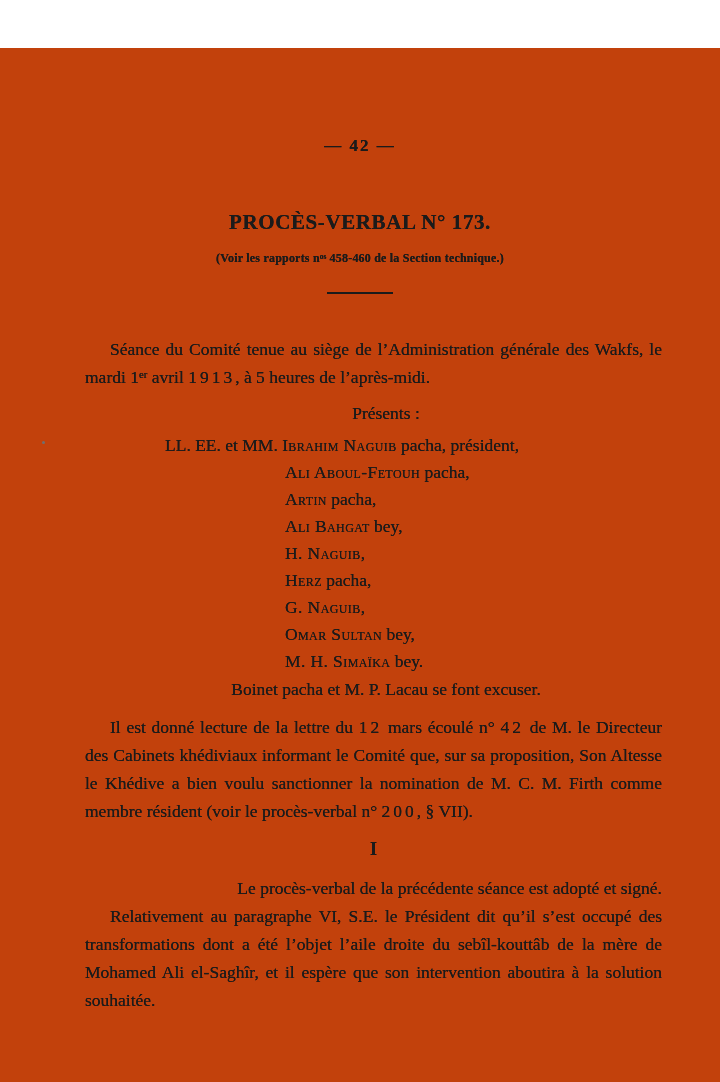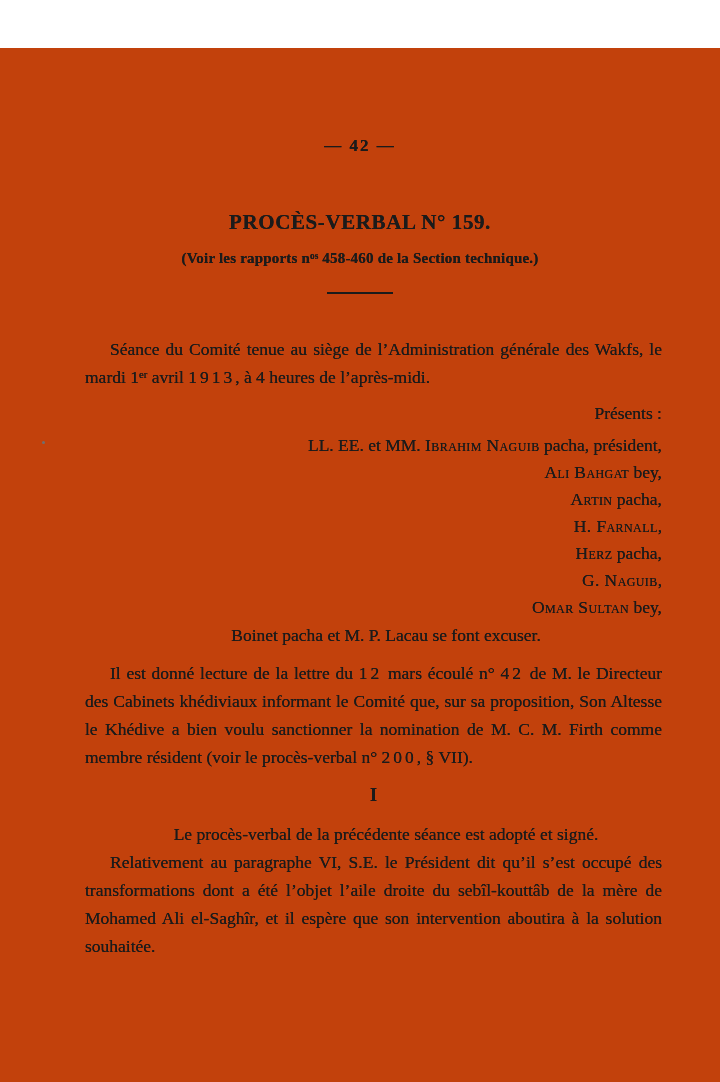--- a/index.html
+++ b/index.html
@@ -30,21 +30,21 @@
     margin-top: 54px;
     text-align: center;
     font-size: 21px;
     line-height: 24px;
     font-weight: 700;
     letter-spacing: 0.6px;
   }
   .doc-subtitle {
     margin-top: 15px;
     text-align: center;
-    font-size: 15px;
+    font-size: 12px;
     line-height: 18px;
     font-weight: 700;
     letter-spacing: 0.2px;
   }
   .divider {
     width: 66px;
     height: 2px;
     background: #1b1b1b;
     margin: 25px auto 0 auto;
   }
@@ -52,35 +52,35 @@
     margin: 0 58px 0 85px;
     font-size: 17.5px;
     line-height: 28px;
   }
   .para {
     margin: 0;
     text-align: justify;
     text-indent: 25px;
   }
   .intro { margin-top: 41px; }
-  .presents { margin-top: 8px; text-align: right; }
-  .attendees { margin-top: 5px; line-height: 27px; text-align: right; }
+  .presents { margin-top: 8px; text-align: center; }
+  .attendees { margin-top: 5px; line-height: 27px; }
   .attendee-row { padding-left: 200px; white-space: nowrap; }
   .attendee-row.with-prefix { padding-left: 80px; }
   .sc { font-variant: small-caps; letter-spacing: 0.4px; }
   .excused { margin-top: 0px; text-align: center; }
   .lecture { margin-top: 10px; }
   .section-heading {
     margin-top: 14px;
     text-align: center;
     font-size: 18px;
     line-height: 20px;
     font-weight: 700;
   }
-  .adopted { margin-top: 15px; text-align: center; }
+  .adopted { margin-top: 15px; text-align: right; }
   .relative { margin-top: 0; font-family: Liberation Serif, serif; }
   sup {
     font-size: 0.62em;
     line-height: 0;
     vertical-align: 0.45em;
     letter-spacing: 0;
   }
   .spaced { letter-spacing: 3px; }
   .speck {
     position: absolute;
@@ -92,40 +92,42 @@
     background: #6f6f6f;
   }
 </style>
 </head>
 <body>
 
 <div class="sheet">
 
   <div class="page-number">— 42 —</div>
 
-  <div class="doc-title">PROCÈS-VERBAL N° 159.</div>
+  <div class="doc-title">PROCÈS-VERBAL N° 173.</div>
 
   <div class="doc-subtitle"><span>(Voir les rapports n</span><sup>os</sup><span> 458-460 de la Section technique.)</span></div>
 
   <div class="divider"></div>
 
   <div class="content">
 
-    <p class="para intro"><span>Séance du Comité tenue au siège de l’Administration générale des Wakfs, le mardi 1</span><sup>er</sup><span> avril </span><span class="spaced">1913</span><span>, à 4 heures de l’après-midi.</span></p>
+    <p class="para intro"><span>Séance du Comité tenue au siège de l’Administration générale des Wakfs, le mardi 1</span><sup>er</sup><span> avril </span><span class="spaced">1913</span><span>, à 5 heures de l’après-midi.</span></p>
 
     <p class="para presents">Présents :</p>
 
     <div class="attendees" id="attendees">
         <div class="attendee-row with-prefix"><span>LL. EE. et MM. </span><span class="sc">Ibrahim Naguib</span><span> pacha, président,</span></div>
+        <div class="attendee-row"><span class="sc">Ali Aboul-Fetouh</span><span> pacha,</span></div>
+        <div class="attendee-row"><span class="sc">Artin</span><span> pacha,</span></div>
         <div class="attendee-row"><span class="sc">Ali Bahgat</span><span> bey,</span></div>
-        <div class="attendee-row"><span class="sc">Artin</span><span> pacha,</span></div>
-        <div class="attendee-row"><span class="sc">H. Farnall</span><span>,</span></div>
+        <div class="attendee-row"><span class="sc">H. Naguib</span><span>,</span></div>
         <div class="attendee-row"><span class="sc">Herz</span><span> pacha,</span></div>
         <div class="attendee-row"><span class="sc">G. Naguib</span><span>,</span></div>
         <div class="attendee-row"><span class="sc">Omar Sultan</span><span> bey,</span></div>
+        <div class="attendee-row"><span class="sc">M. H. Simaïka</span><span> bey.</span></div>
       </div>
 
     <p class="para excused">Boinet pacha et M. P. Lacau se font excuser.</p>
 
     <p class="para lecture"><span>Il est donné lecture de la lettre du </span><span class="spaced">12</span><span> mars écoulé n° </span><span class="spaced">42</span><span> de M. le Directeur des Cabinets khédiviaux informant le Comité que, sur sa proposition, Son Altesse le Khédive a bien voulu sanctionner la nomination de M. C. M. Firth comme membre résident (voir le procès-verbal n° </span><span class="spaced">200</span><span>, § VII).</span></p>
 
     <div class="section-heading">I</div>
 
     <p class="para adopted">Le procès-verbal de la précédente séance est adopté et signé.</p>
 

